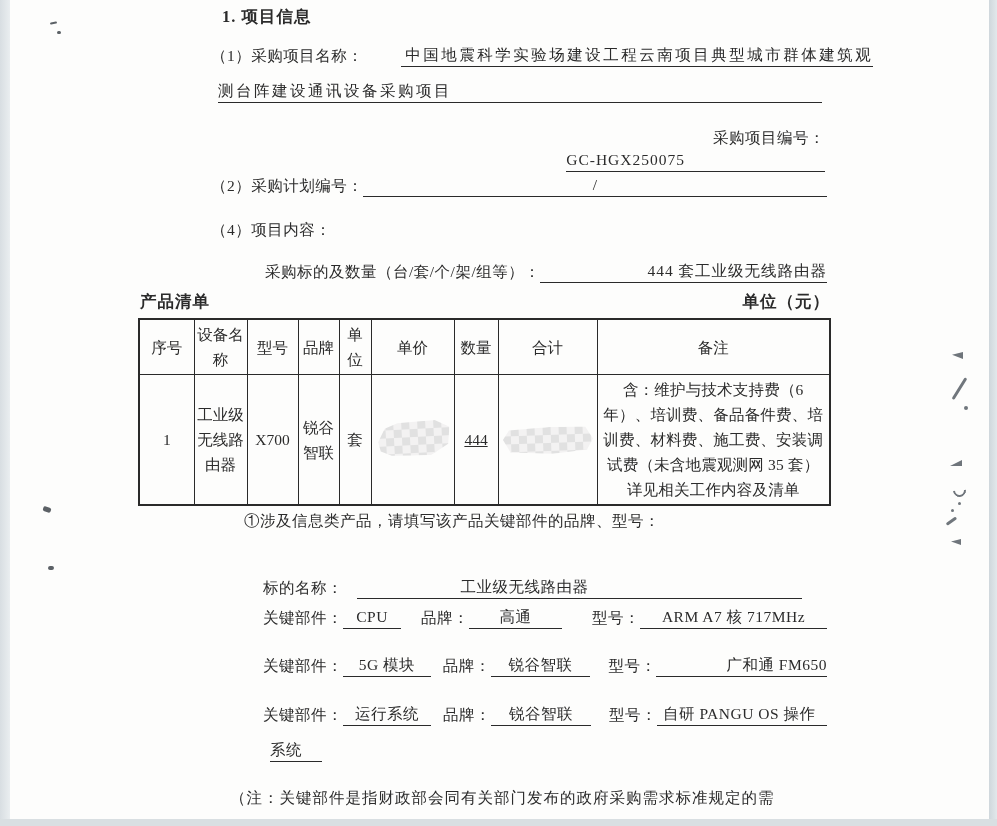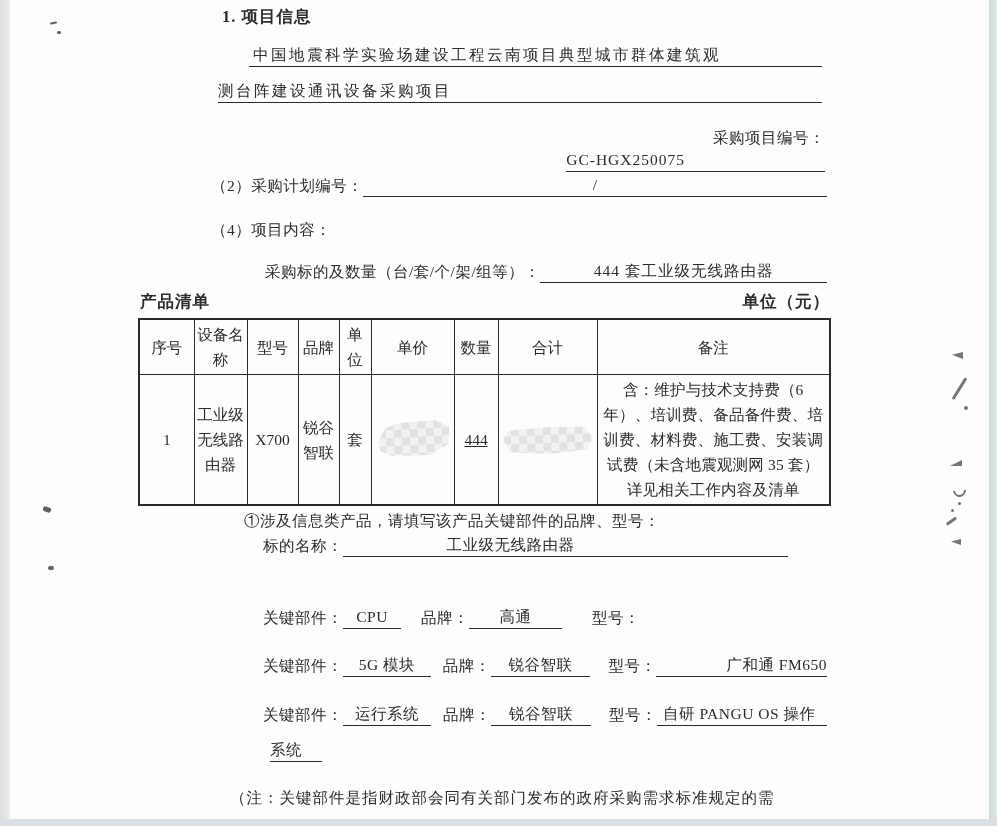--- a/index.html
+++ b/index.html
@@ -60,20 +60,21 @@
 </head>
 <body>
 
 <div class="abs edge-left"></div>
 <div class="abs edge-right"></div>
 <div class="abs edge-bottom"></div>
 
 <div class="abs heading" style="left:222px;top:6px;">1. 项目信息</div>
 
 <div class="abs fline" style="left:211px;top:44px;width:611px;">
+  <span class="lbl">（1）采购项目名称：</span>
   <span class="ul fill" style="padding-left:4px;letter-spacing:2.5px;margin-left:38px;">中国地震科学实验场建设工程云南项目典型城市群体建筑观</span>
 </div>
 <div class="abs fline" style="left:218px;top:80px;width:604px;">
   <span class="ul fill" style="letter-spacing:2.5px;">测台阵建设通讯设备采购项目</span>
 </div>
 
 <div class="abs fline" style="left:250px;top:127px;width:575px;flex-direction:column;">
   <span class="lbl">采购项目编号：</span>
   <span class="ul fill ctr" style="padding-right:140px;letter-spacing:1px;">GC-HGX250075</span>
 </div>
@@ -82,21 +83,21 @@
   <span class="lbl">（2）采购计划编号：</span>
   <span class="ul fill ctr">/</span>
 </div>
 
 <div class="abs fline" style="left:211px;top:219px;">
   <span class="lbl">（4）项目内容：</span>
 </div>
 
 <div class="abs fline" style="left:265px;top:260px;width:562px;">
   <span class="lbl">采购标的及数量（台/套/个/架/组等）：</span>
-  <span class="ul fill ctr" style="letter-spacing:1px;">444 套工业级无线路由器</span>
+  <span class="ul fill ctr" style="letter-spacing:1px;text-align:right;">444 套工业级无线路由器</span>
 </div>
 
 <div class="abs heading" style="left:140px;top:291px;font-size:16.5px;">产品清单</div>
 <div class="abs heading" style="left:700px;top:291px;width:130px;text-align:right;font-size:16.5px;">单位（元）</div>
 
 <table class="prod abs" style="left:138px;top:318px;">
   <colgroup>
     <col style="width:55px">
       <col style="width:53px">
       <col style="width:51px">
@@ -132,31 +133,32 @@
     <td class="totalcell">
       <div class="mosaic total"></div>
     </td>
     <td class="remark">含：维护与技术支持费（6 年）、培训费、备品备件费、培训费、材料费、施工费、安装调试费（未含地震观测网 35 套）详见相关工作内容及清单</td>
   </tr>
 </tbody>
   </table>
 
 <div class="abs fline" style="left:244px;top:510px;">①涉及信息类产品，请填写该产品关键部件的品牌、型号：</div>
 
-<div class="abs fline" style="left:263px;top:534px;">
+<div class="abs fline" style="left:263px;top:576px;gap:14px;">
   <span class="lbl">标的名称：</span>
   <span class="ul ctr" style="width:335px;padding-right:110px;">工业级无线路由器</span>
 </div>
 
 <div class="abs fline" style="left:263px;top:606px;width:564px;">
   <span class="lbl">关键部件：</span>
   <span class="ul ctr" style="width:58px;">CPU</span>
   <span class="lbl" style="margin-left:20px;">品牌：</span>
   <span class="ul ctr" style="width:93px;">高通</span>
   <span class="lbl" style="margin-left:30px;">型号：</span>
+  <span class="ul ctr fill">ARM A7 核 717MHz</span>
 </div>
 
 <div class="abs fline" style="left:263px;top:654px;width:564px;">
   <span class="lbl">关键部件：</span>
   <span class="ul ctr" style="width:88px;">5G 模块</span>
   <span class="lbl" style="margin-left:12px;">品牌：</span>
   <span class="ul ctr" style="width:100px;">锐谷智联</span>
   <span class="lbl" style="margin-left:18px;">型号：</span>
   <span class="ul ctr fill" style="padding-left:70px;">广和通 FM650</span>
 </div>

